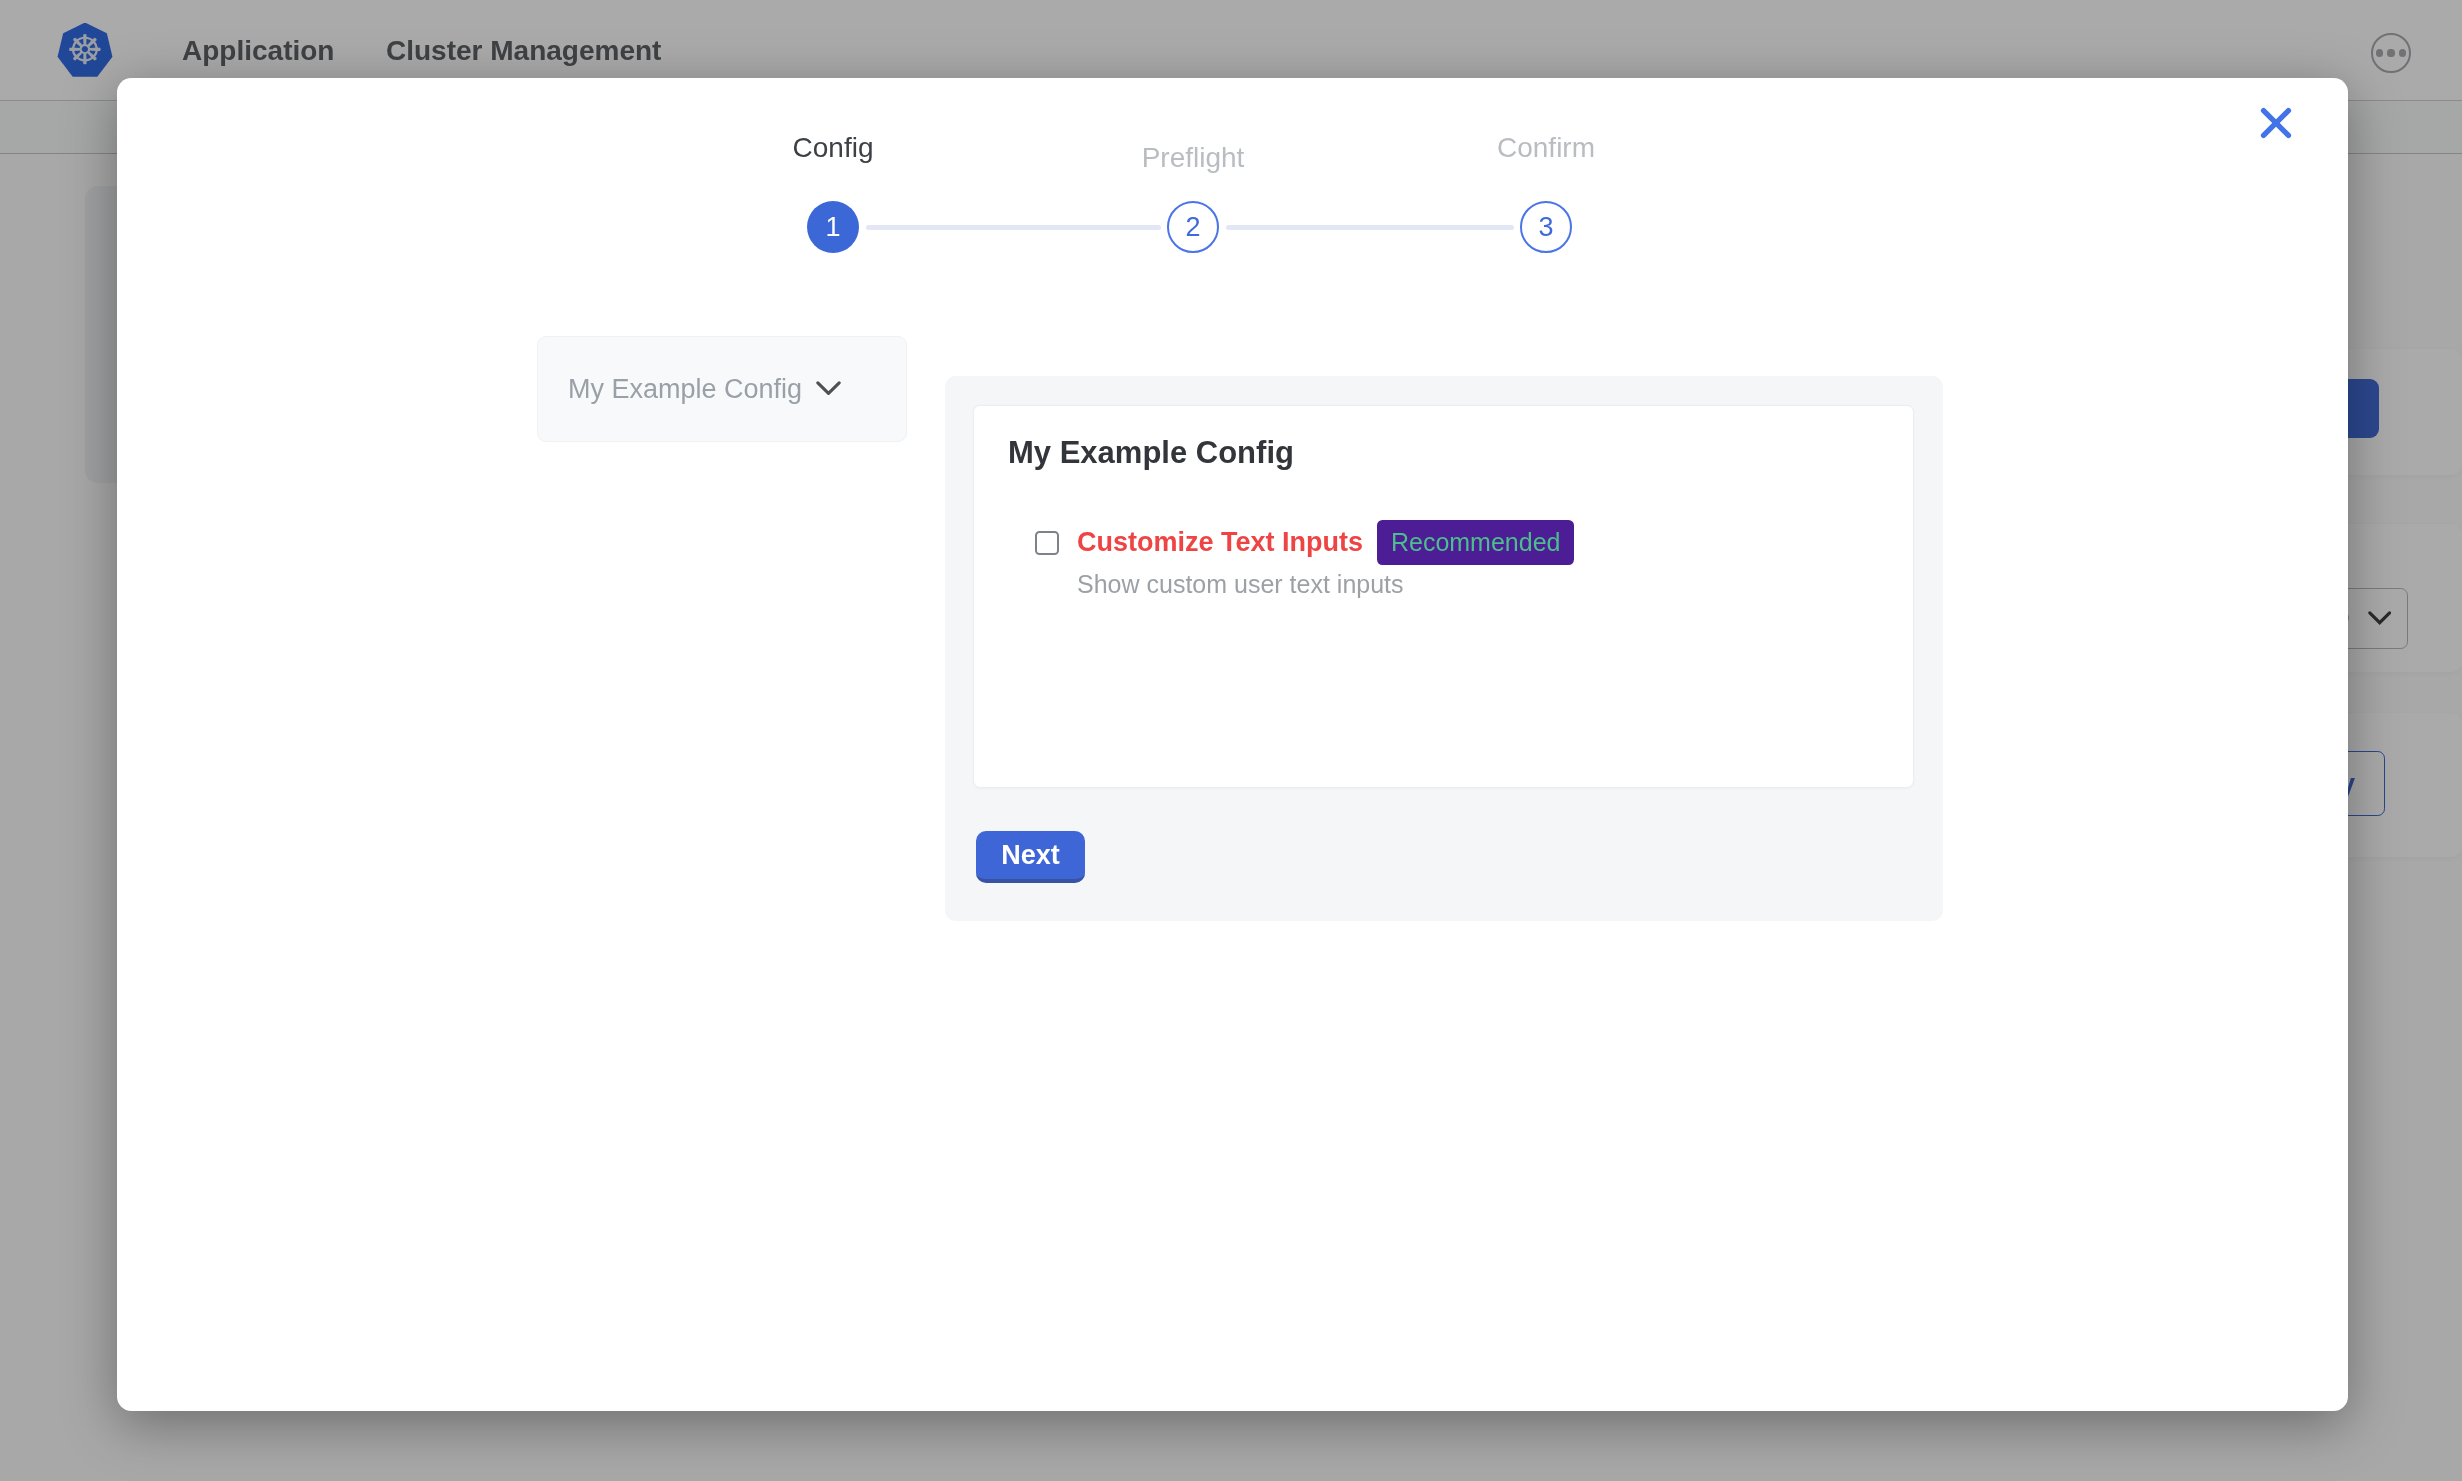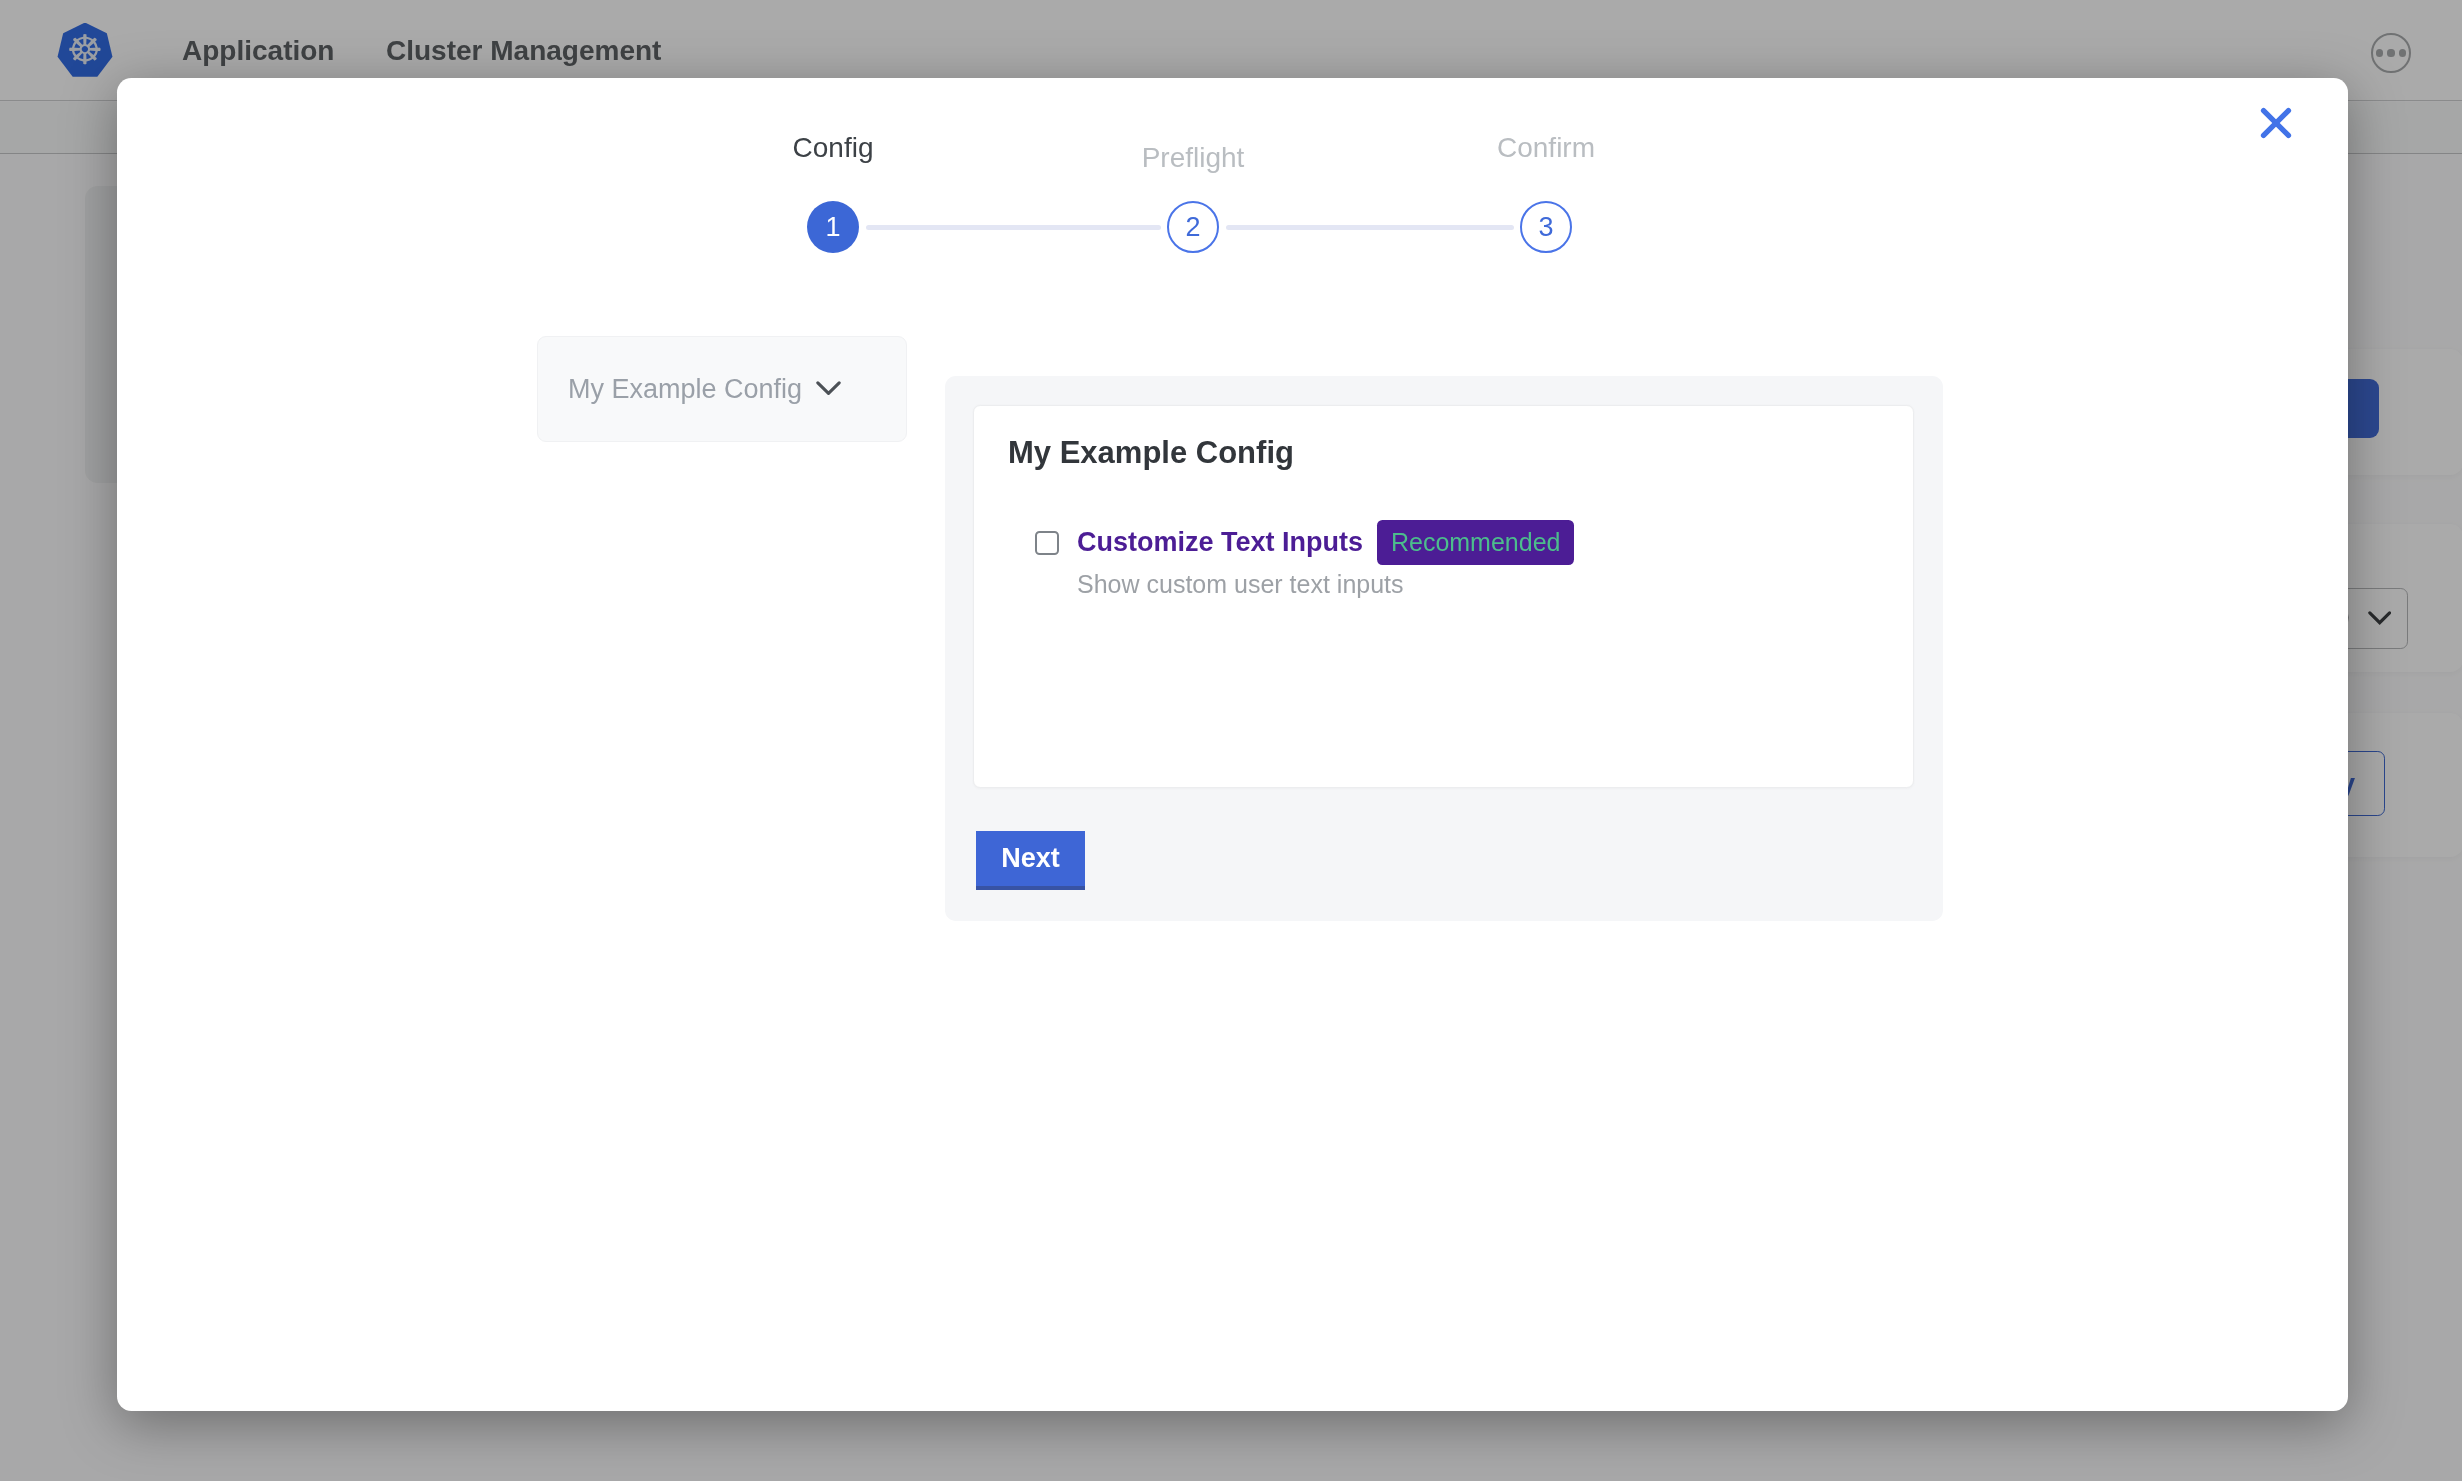--- a/index.html
+++ b/index.html
@@ -67,26 +67,26 @@
 
   
   .config-panel{position:absolute;left:828px;top:298px;width:998px;height:545px;background:#f5f6f8;border-radius:10.8px;}
   .config-card{position:absolute;left:28px;top:29px;width:941px;height:383px;background:#ffffff;border:0.9px solid #ecedef;
     border-radius:7.2px;box-sizing:border-box;padding:29px 34px 0 34px;box-shadow:0 0.9px 2.7px rgba(0,0,0,0.03);}
   .config-title{font-size:31px;font-weight:700;color:#32363b;}
   .config-desc{margin-top:34px;width:890px;font-size:25px;line-height:37px;color:#9da1a6;}
   .config-desc a{color:#3a66d8;text-decoration:none;cursor:pointer;}
   .chk-row{margin-top:49px;display:flex;align-items:center;}
   .checkbox{width:24px;height:24px;margin-left:27px;border:2.7px solid #7e8389;border-radius:4.5px;background:#fff;box-sizing:border-box;cursor:pointer;flex:none;}
-  .chk-label{margin-left:18px;font-size:27px;font-weight:700;color:#4c1d95;cursor:pointer;}
+  .chk-label{margin-left:18px;font-size:27px;font-weight:700;color:#ef4444;cursor:pointer;}
   .badge{margin-left:14.4px;background:#4c1d95;color:#4cbd8c;font-size:25px;border-radius:5.4px;padding:8px 13.5px;}
   .chk-help{margin-top:5.4px;padding-left:69px;font-size:25px;color:#9da1a6;}
 
-  .next-btn{position:absolute;left:859px;top:753px;width:109px;height:59px;background:#3e66d6;border:none;
-    border-bottom:4.5px solid #3853a4;border-radius:0;box-sizing:border-box;color:#ffffff;font-size:27px;font-weight:700;
+  .next-btn{position:absolute;left:859px;top:753px;width:109px;height:52px;background:#3e66d6;border:none;
+    border-bottom:4.5px solid #3853a4;border-radius:10px;box-sizing:border-box;color:#ffffff;font-size:27px;font-weight:700;
     font-family:"Liberation Sans","DejaVu Sans",sans-serif;cursor:pointer;}
 </style>
 </head>
 <body>
 
 <div id="screen">
 
   <div class="navbar">
     <div class="k8s-logo">
         <span>☸</span>

